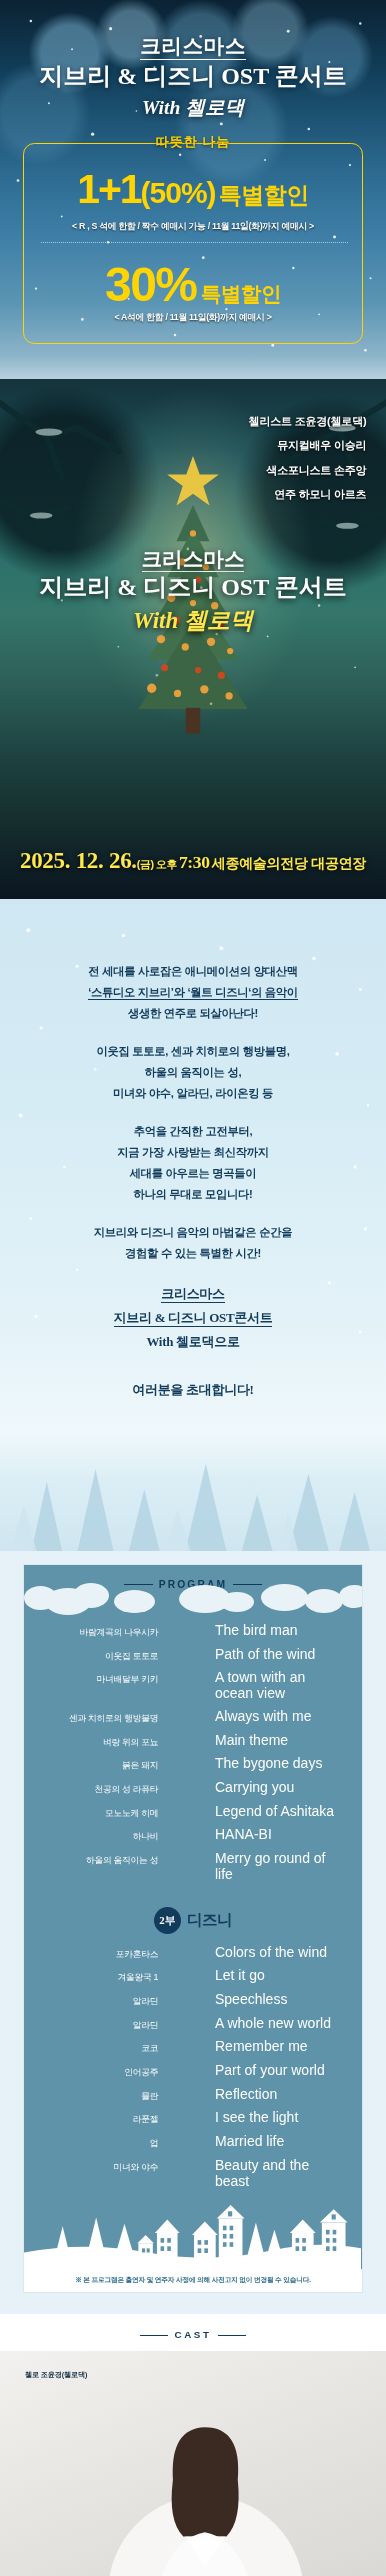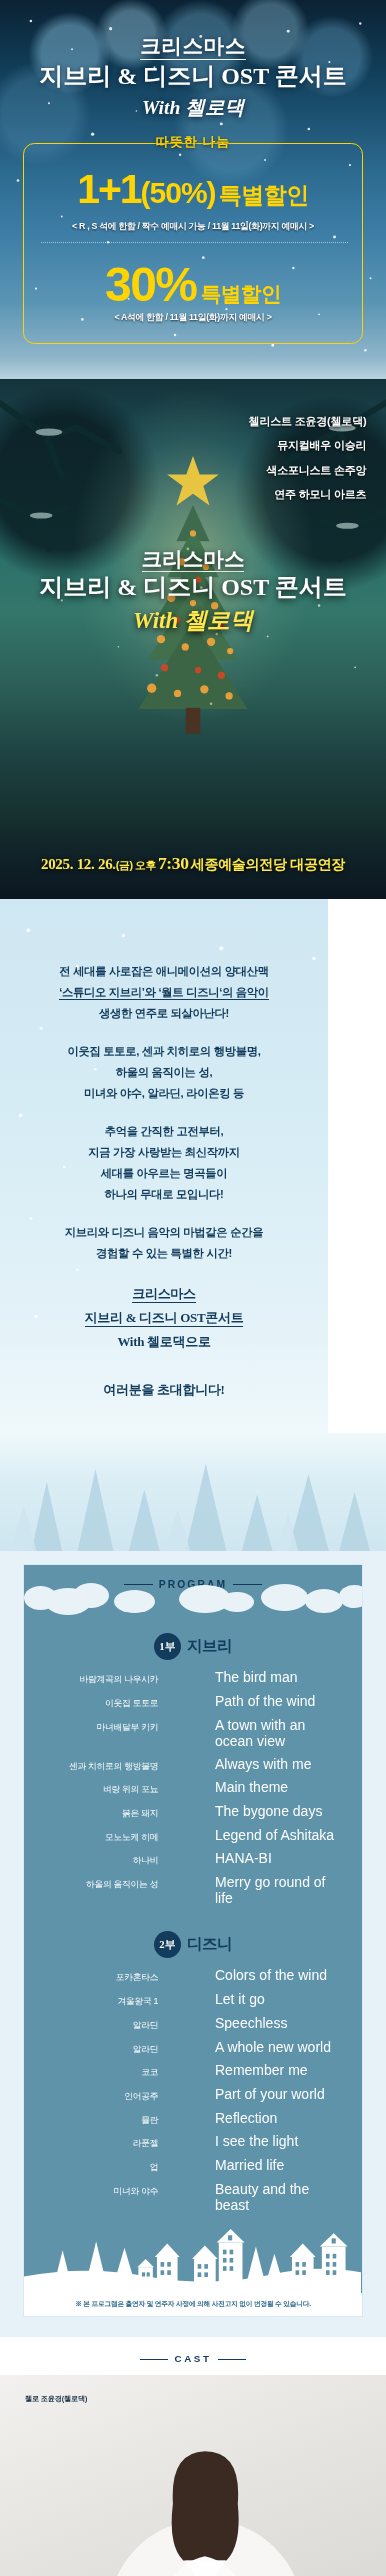--- a/index.html
+++ b/index.html
@@ -117,28 +117,28 @@
   }
   .pt-l3 {
     font-family:"Liberation Serif", serif; font-style:italic; font-weight:700; font-size:23px;
     color:#ffe64a; margin-top:4.1px; text-shadow:0 1.5px 6.2px rgba(0,0,0,.9);
   }
   .poster-date {
     position:absolute; bottom:25px; left:0; width:386px; text-align:center; z-index:6;
     color:#ffe84d; font-weight:800; letter-spacing:-0.3px;
     text-shadow:0 1px 5.2px rgba(0,0,0,.9);
   }
-  .poster-date .d { font-family:"Liberation Serif", serif; font-size:15px; }
+  .poster-date .d { font-family:"Liberation Serif", serif; font-size:23px; }
   .poster-date .s { font-size:10.8px; }
   .poster-date .t { font-family:"Liberation Serif", serif; font-size:17.5px; }
   .poster-date .v { font-size:14px; }
 
   
   .intro {
-    width:328px; background:linear-gradient(180deg,#cfe7f2 0%,#d6ecf5 40%,#e3f2f8 78%,#eff8fb 100%);
+    width:386px; background:linear-gradient(180deg,#cfe7f2 0%,#d6ecf5 40%,#e3f2f8 78%,#eff8fb 100%);
     position:relative; padding:62px 16px 31px; overflow:hidden;
   }
   .intro .dots { position:absolute; inset:0; pointer-events:none; }
   .intro p {
     text-align:center; color:#123b5c; font-weight:800;
     font-size:11.3px; line-height:1.85; letter-spacing:-0.3px; position:relative; z-index:2;
   }
   .intro .gap { height:17.5px; }
   .intro .u { border-bottom:1px solid #123b5c; display:inline-block; line-height:1.25; }
   .intro .closing { font-family:"Liberation Serif", serif; font-size:13px; }
@@ -448,23 +448,20 @@
         <span class="cloud" style="left:49px;top:-14.4px;width:36px;height:25px;"></span>
         <span class="cloud" style="left:90px;top:-7.2px;width:41px;height:23px;"></span>
         <span class="cloud" style="left:155px;top:-12.4px;width:52px;height:28px;"></span>
         <span class="cloud" style="left:196px;top:-5.2px;width:34px;height:20.6px;"></span>
         <span class="cloud" style="left:237px;top:-13.4px;width:47px;height:27px;"></span>
         <span class="cloud" style="left:281px;top:-8.2px;width:38px;height:24px;"></span>
         <span class="cloud" style="left:0px;top:-11.3px;width:33px;height:24px;"></span>
         <span class="cloud" style="left:315px;top:-12.4px;width:31px;height:23px;"></span>
       </div>
 
-      <div class="part-header">
-        <span class="part-badge">1부</span><span class="part-label">지브리</span>
-      </div>
       <div class="song-list">
         <div class="song-row">
             <span class="song-kr">바람계곡의 나우시카</span>
             <span class="song-en">The bird man</span>
           </div>
         <div class="song-row">
             <span class="song-kr">이웃집 토토로</span>
             <span class="song-en">Path of the wind</span>
           </div>
         <div class="song-row">
@@ -475,20 +472,24 @@
             <span class="song-kr">센과 치히로의 행방불명</span>
             <span class="song-en">Always with me</span>
           </div>
         <div class="song-row">
             <span class="song-kr">벼랑 위의 포뇨</span>
             <span class="song-en">Main theme</span>
           </div>
         <div class="song-row">
             <span class="song-kr">붉은 돼지</span>
             <span class="song-en">The bygone days</span>
+          </div>
+        <div class="song-row">
+            <span class="song-kr">천공의 성 라퓨타</span>
+            <span class="song-en">Carrying you</span>
           </div>
         <div class="song-row">
             <span class="song-kr">모노노케 히메</span>
             <span class="song-en">Legend of Ashitaka</span>
           </div>
         <div class="song-row">
             <span class="song-kr">하나비</span>
             <span class="song-en">HANA-BI</span>
           </div>
         <div class="song-row">

